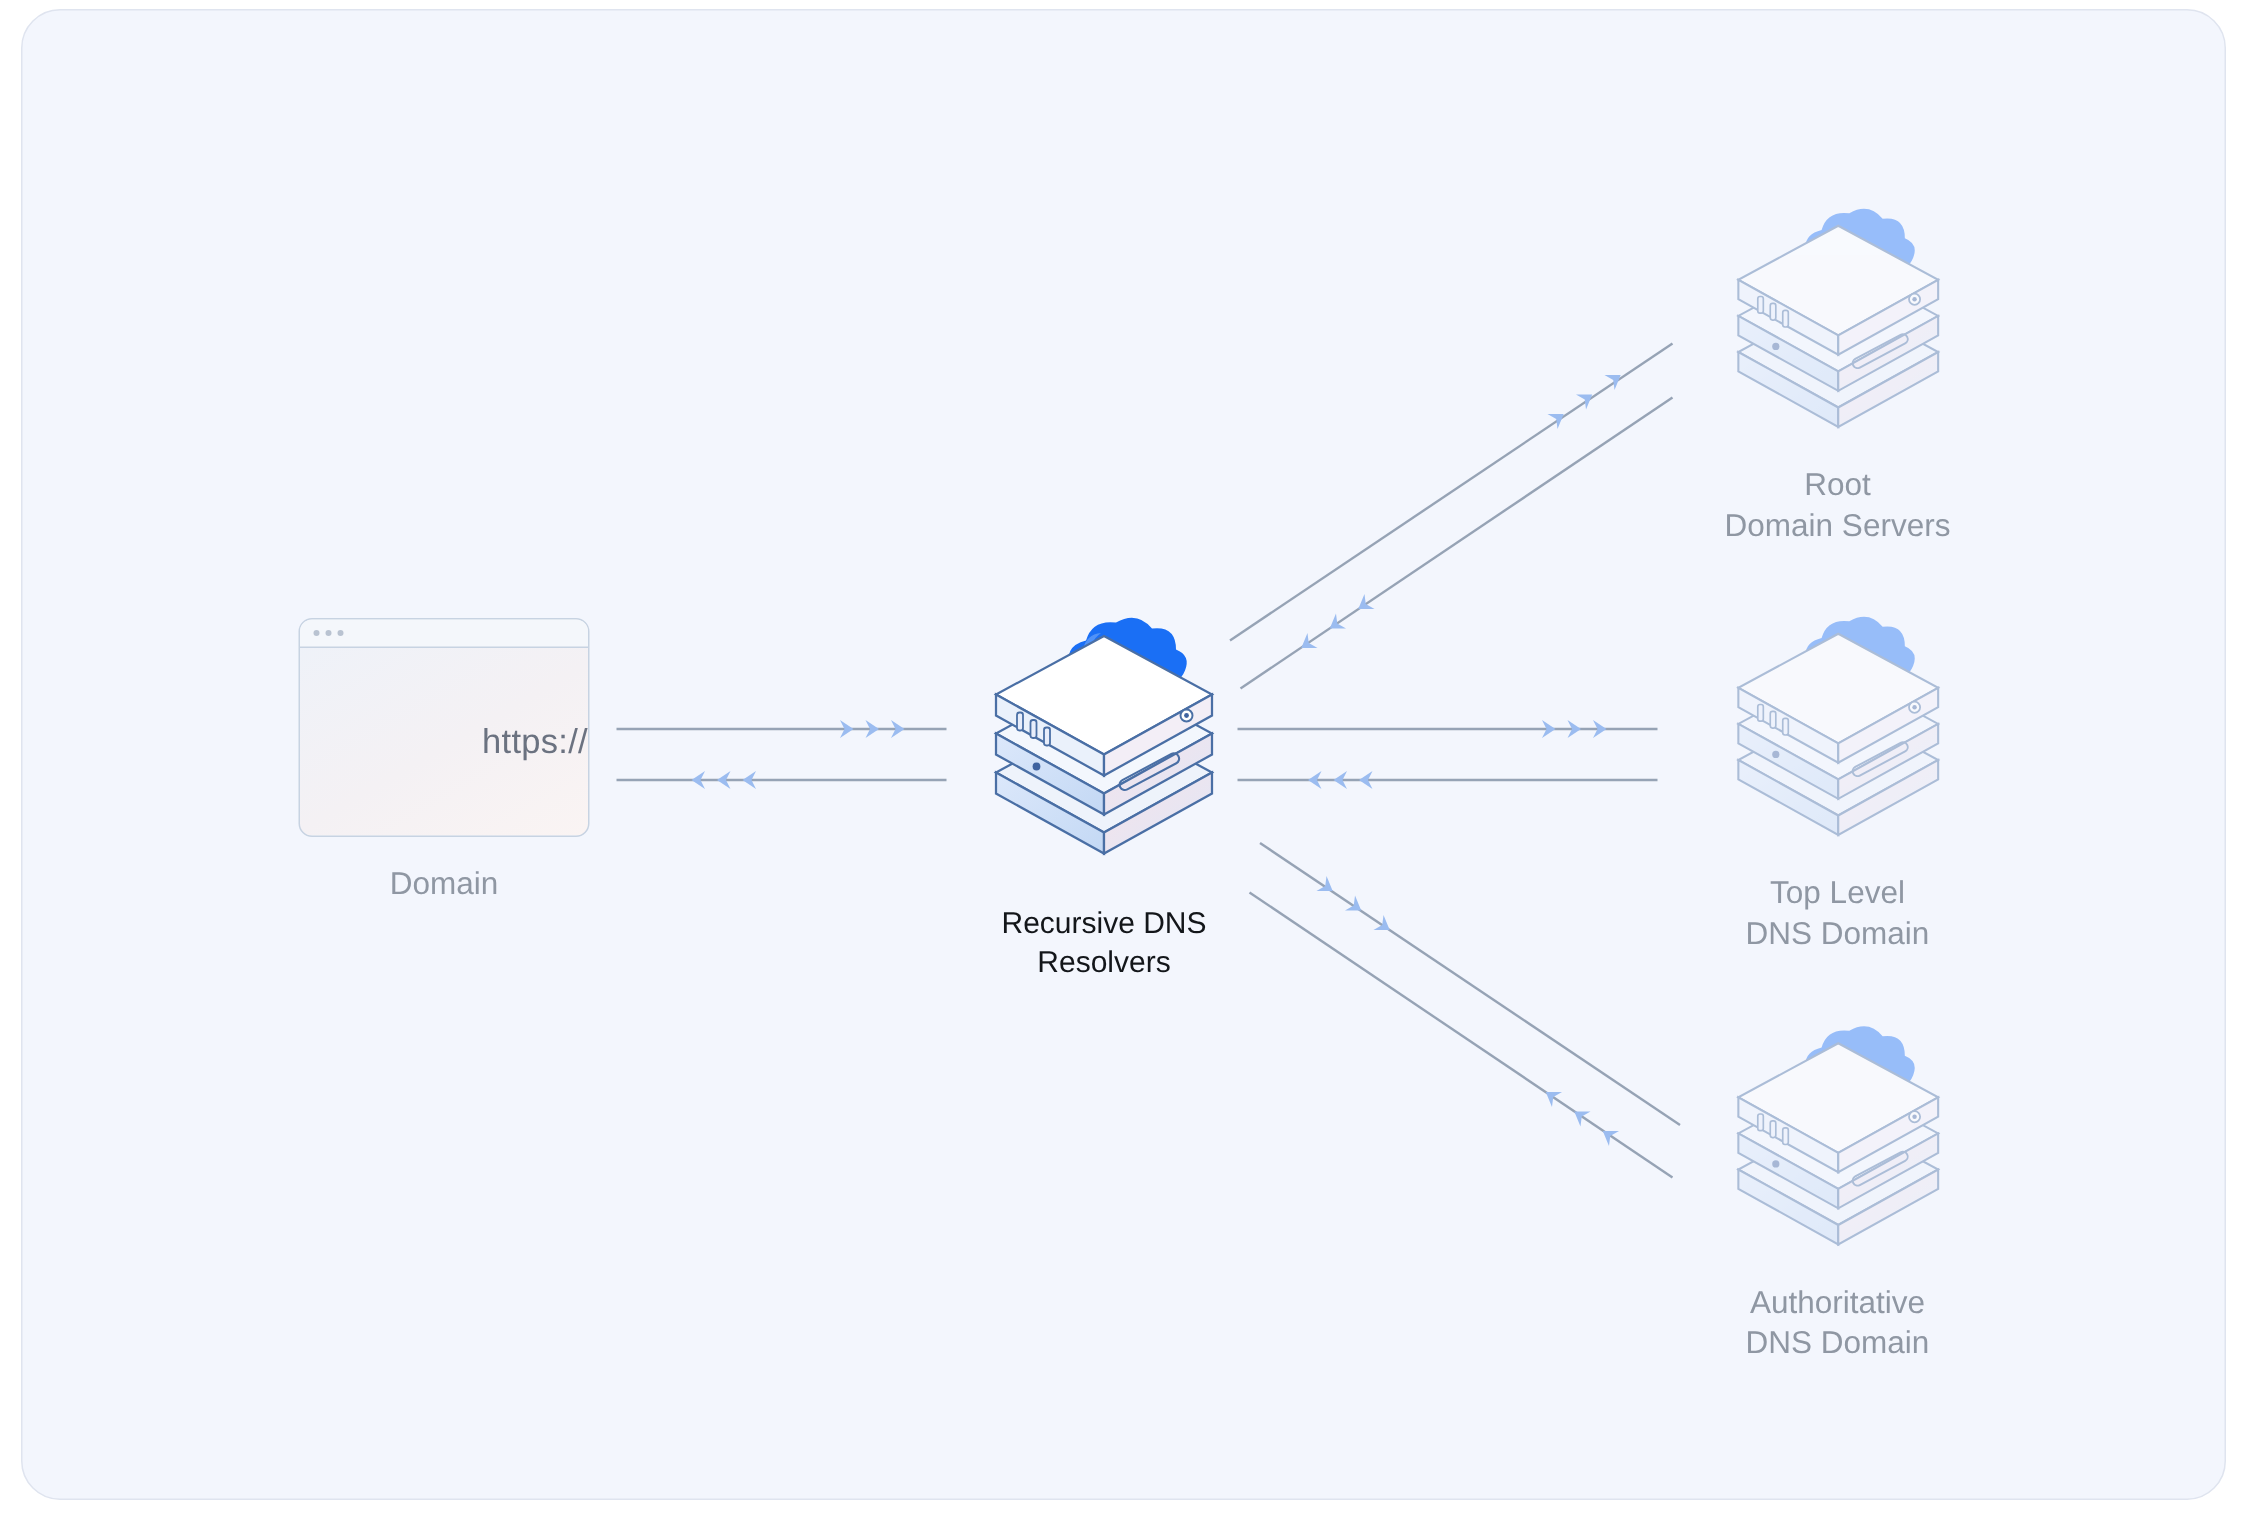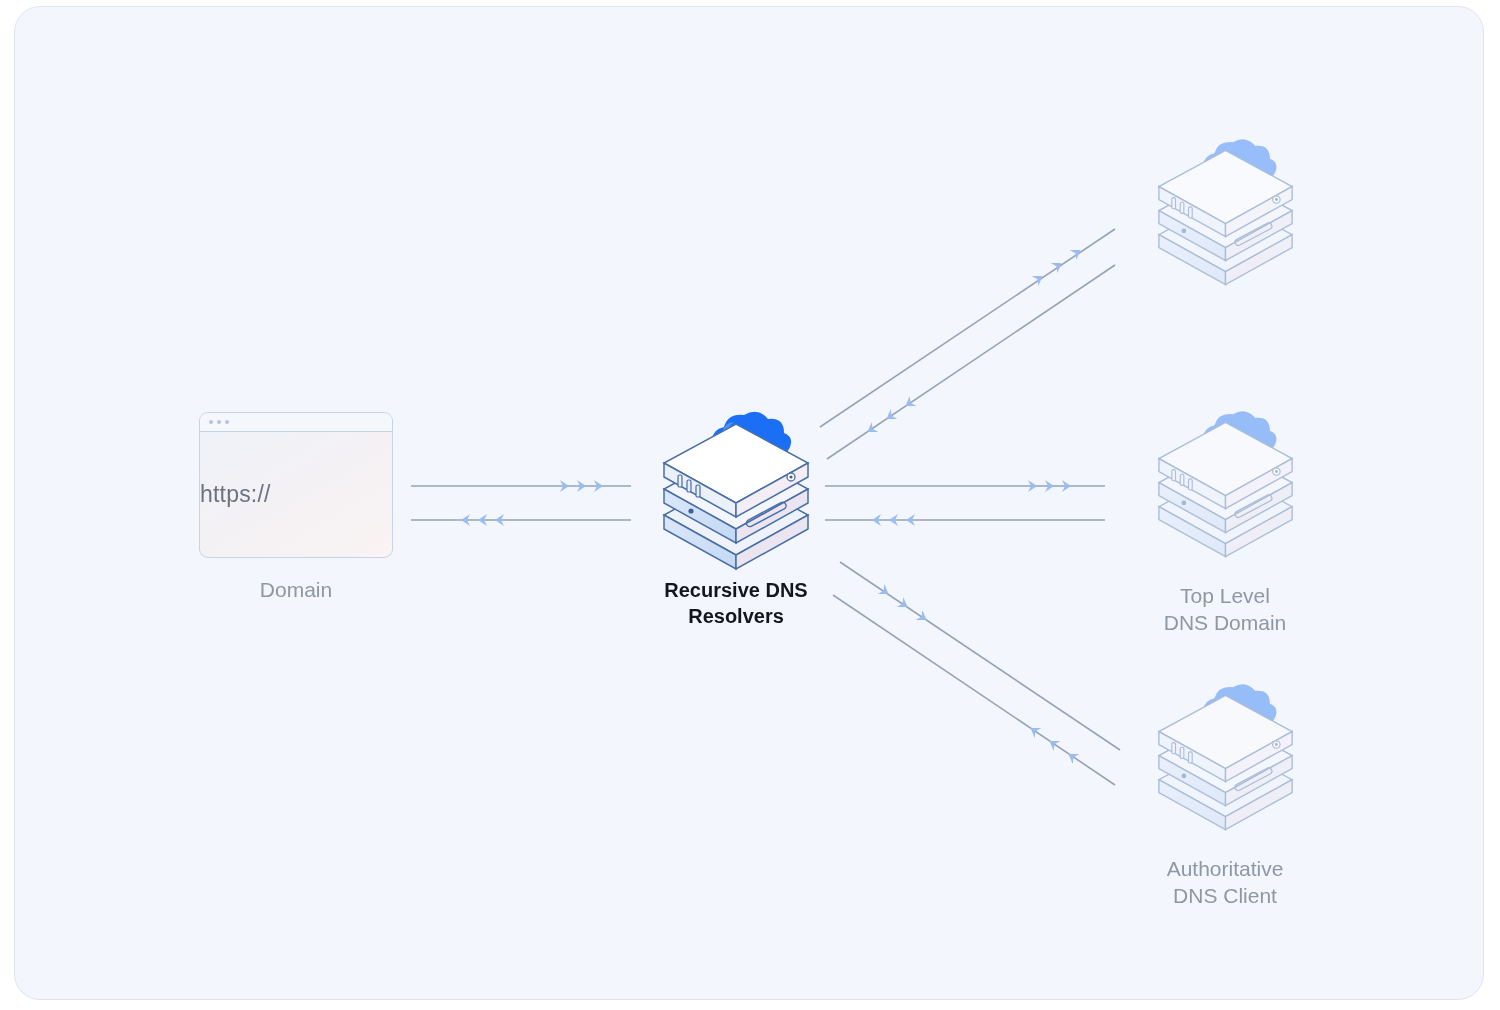--- a/index.html
+++ b/index.html
@@ -58,41 +58,41 @@
   }
   .dot {
     width: 4px; height: 4px;
     border-radius: 50%;
     background: #b9c3d1;
   }
   .browser-body {
     height: calc(100% - 19px);
     display: flex;
     align-items: center;
-    justify-content: flex-start;
+    justify-content: flex-end;
   }
   .url-text {
     font-size: 23px;
     color: #6b7280;
     letter-spacing: .2px;
   }
 
   .node-label {
     margin-top: 18px;
     font-size: 21px;
     line-height: 27px;
     color: #8f97a3;
     white-space: pre-line;
   }
   .node-label.primary {
     color: #13161a;
-    font-weight: bold;
+    font-weight: normal;
     font-size: 20px;
     line-height: 26px;
-    margin-top: 0;
+    margin-top: 26px;
   }
 
   
   .server-icon { margin: 0 auto; display: block; }
   .faded { opacity: .42; }
 
   
   #resolver-node  { left: 611px; top: 370px; width: 220px; }
   #root-node      { left: 1100px; top: 100px; width: 220px; }
   #tld-node       { left: 1100px; top: 372px; width: 220px; }
@@ -270,20 +270,22 @@
       <path d="M28,86 L28,100 L100,140 L100,126 Z" fill="#eaf1fb" stroke="#4a6fa5" stroke-width="1.5"></path>
       <path d="M172,86 L172,100 L100,140 L100,126 Z" fill="#f3eef6" stroke="#4a6fa5" stroke-width="1.5"></path>
       <g fill="#e8eefb" stroke="#4a6fa5" stroke-width="1.2">
         <rect x="42" y="98" width="4" height="12" rx="1.6"></rect>
         <rect x="51" y="103" width="4" height="12" rx="1.6"></rect>
         <rect x="60" y="108" width="4" height="12" rx="1.6"></rect>
       </g>
       <circle cx="155" cy="100" r="4" fill="#ffffff" stroke="#4a6fa5" stroke-width="1.3"></circle>
       <circle cx="155" cy="100" r="1.6" fill="#3f63a0"></circle>
     </svg>
+    <div class="node-label">Root
+Domain Servers</div>
   </div>
 
   <div class="node" id="tld-node">
     <svg class="server-icon faded" width="185" height="185" viewBox="0 0 200 200" xmlns="http://www.w3.org/2000/svg">
       <path d="M58,82 L142,82 L116,120 L84,120 Z" fill="url(#beamA)"></path>
       <g>
         <path d="M78,70 q-6,-16 10,-20 q4,-14 20,-12 q14,-8 24,4 q16,-2 16,14 q10,4 6,14 q-4,10 -16,10 l-48,0 q-14,0 -12,-10 Z" fill="#1a6ff5"></path>
       </g>
       <path d="M28,138 L100,178 L172,138 L100,99 Z" fill="#eef3fb" stroke="#4a6fa5" stroke-width="1.5"></path>
       <path d="M28,138 L28,152 L100,192 L100,178 Z" fill="url(#faceL)" stroke="#4a6fa5" stroke-width="1.5"></path>
@@ -327,16 +329,16 @@
       <path d="M172,86 L172,100 L100,140 L100,126 Z" fill="#f3eef6" stroke="#4a6fa5" stroke-width="1.5"></path>
       <g fill="#e8eefb" stroke="#4a6fa5" stroke-width="1.2">
         <rect x="42" y="98" width="4" height="12" rx="1.6"></rect>
         <rect x="51" y="103" width="4" height="12" rx="1.6"></rect>
         <rect x="60" y="108" width="4" height="12" rx="1.6"></rect>
       </g>
       <circle cx="155" cy="100" r="4" fill="#ffffff" stroke="#4a6fa5" stroke-width="1.3"></circle>
       <circle cx="155" cy="100" r="1.6" fill="#3f63a0"></circle>
     </svg>
     <div class="node-label">Authoritative
-DNS Client</div>
+DNS Domain</div>
   </div>
 
 </div>
 
 </body></html>

